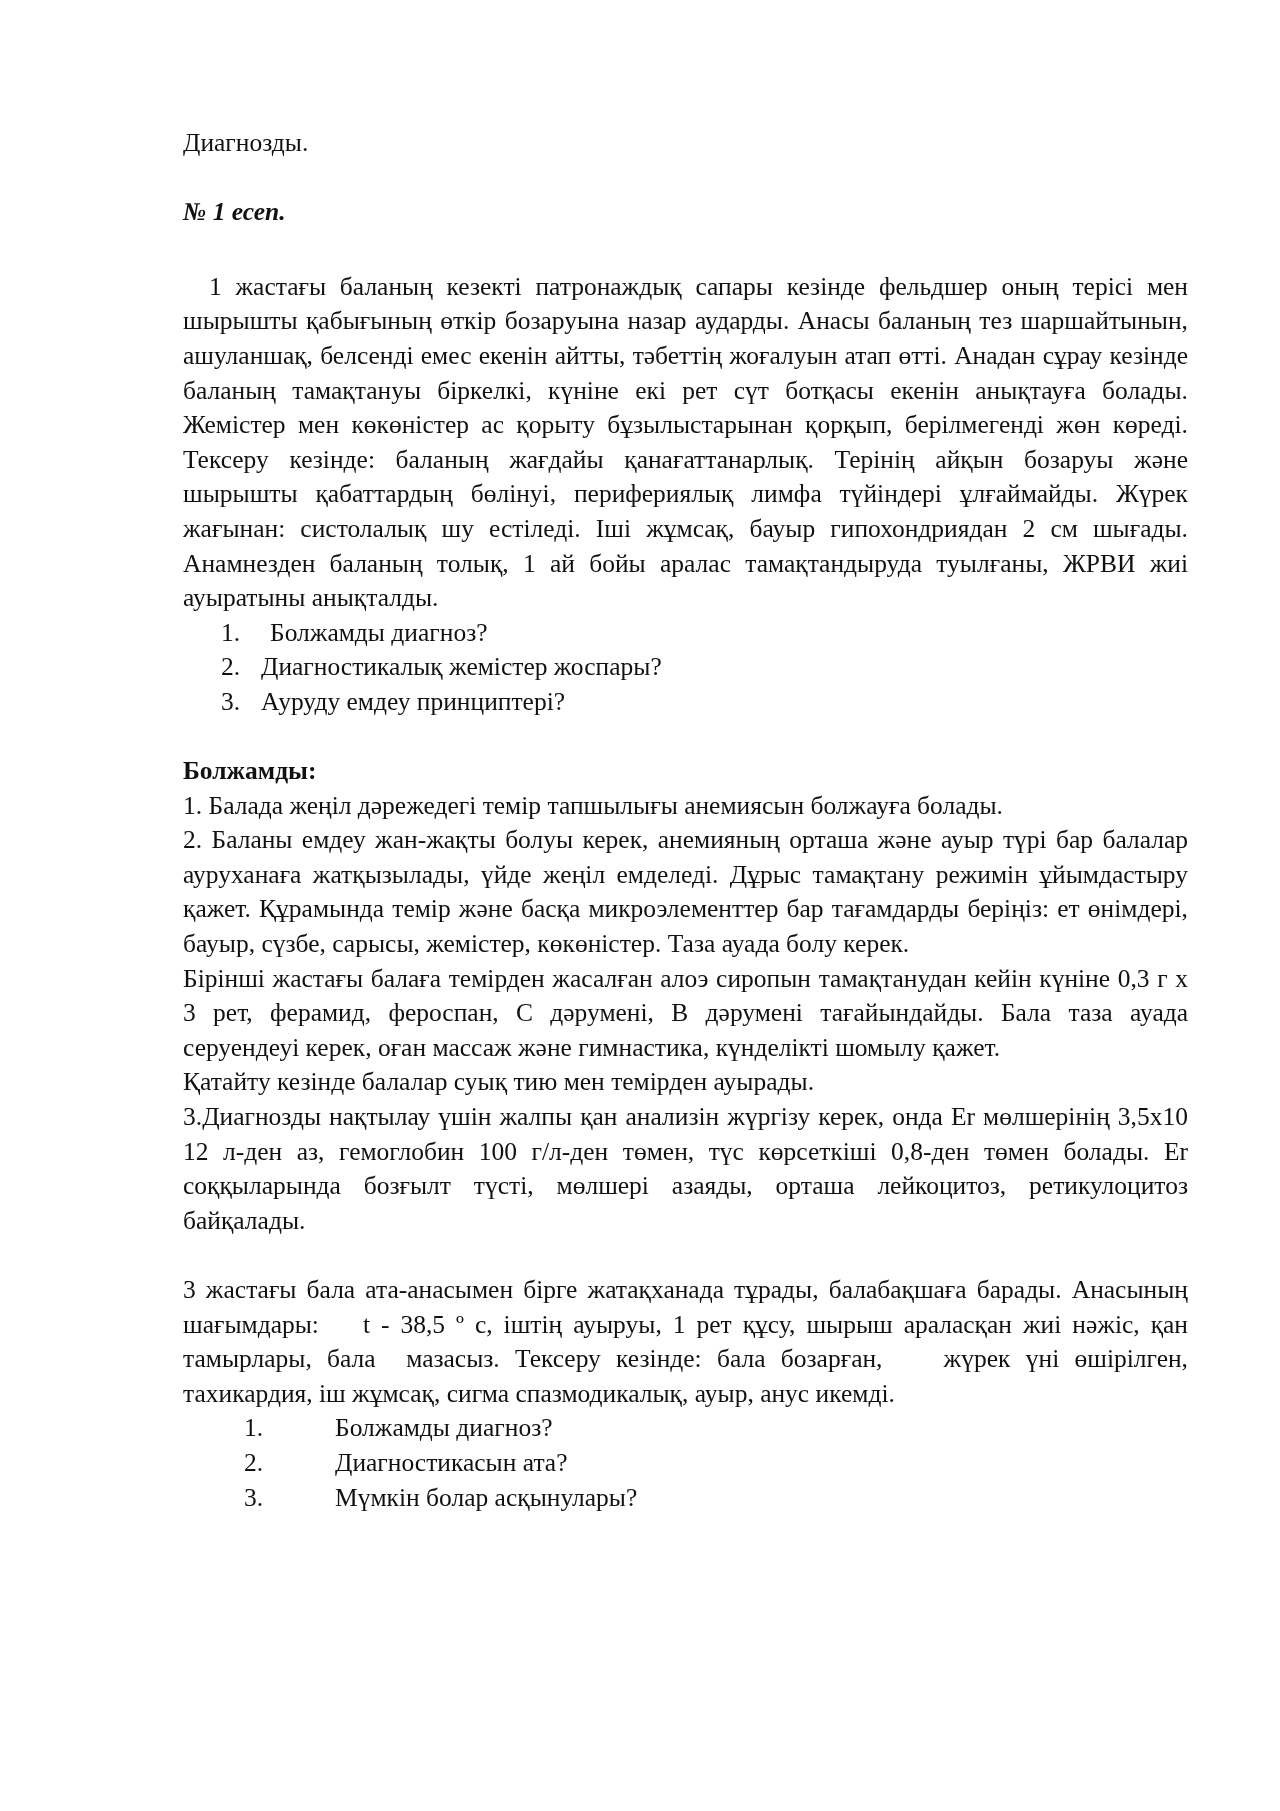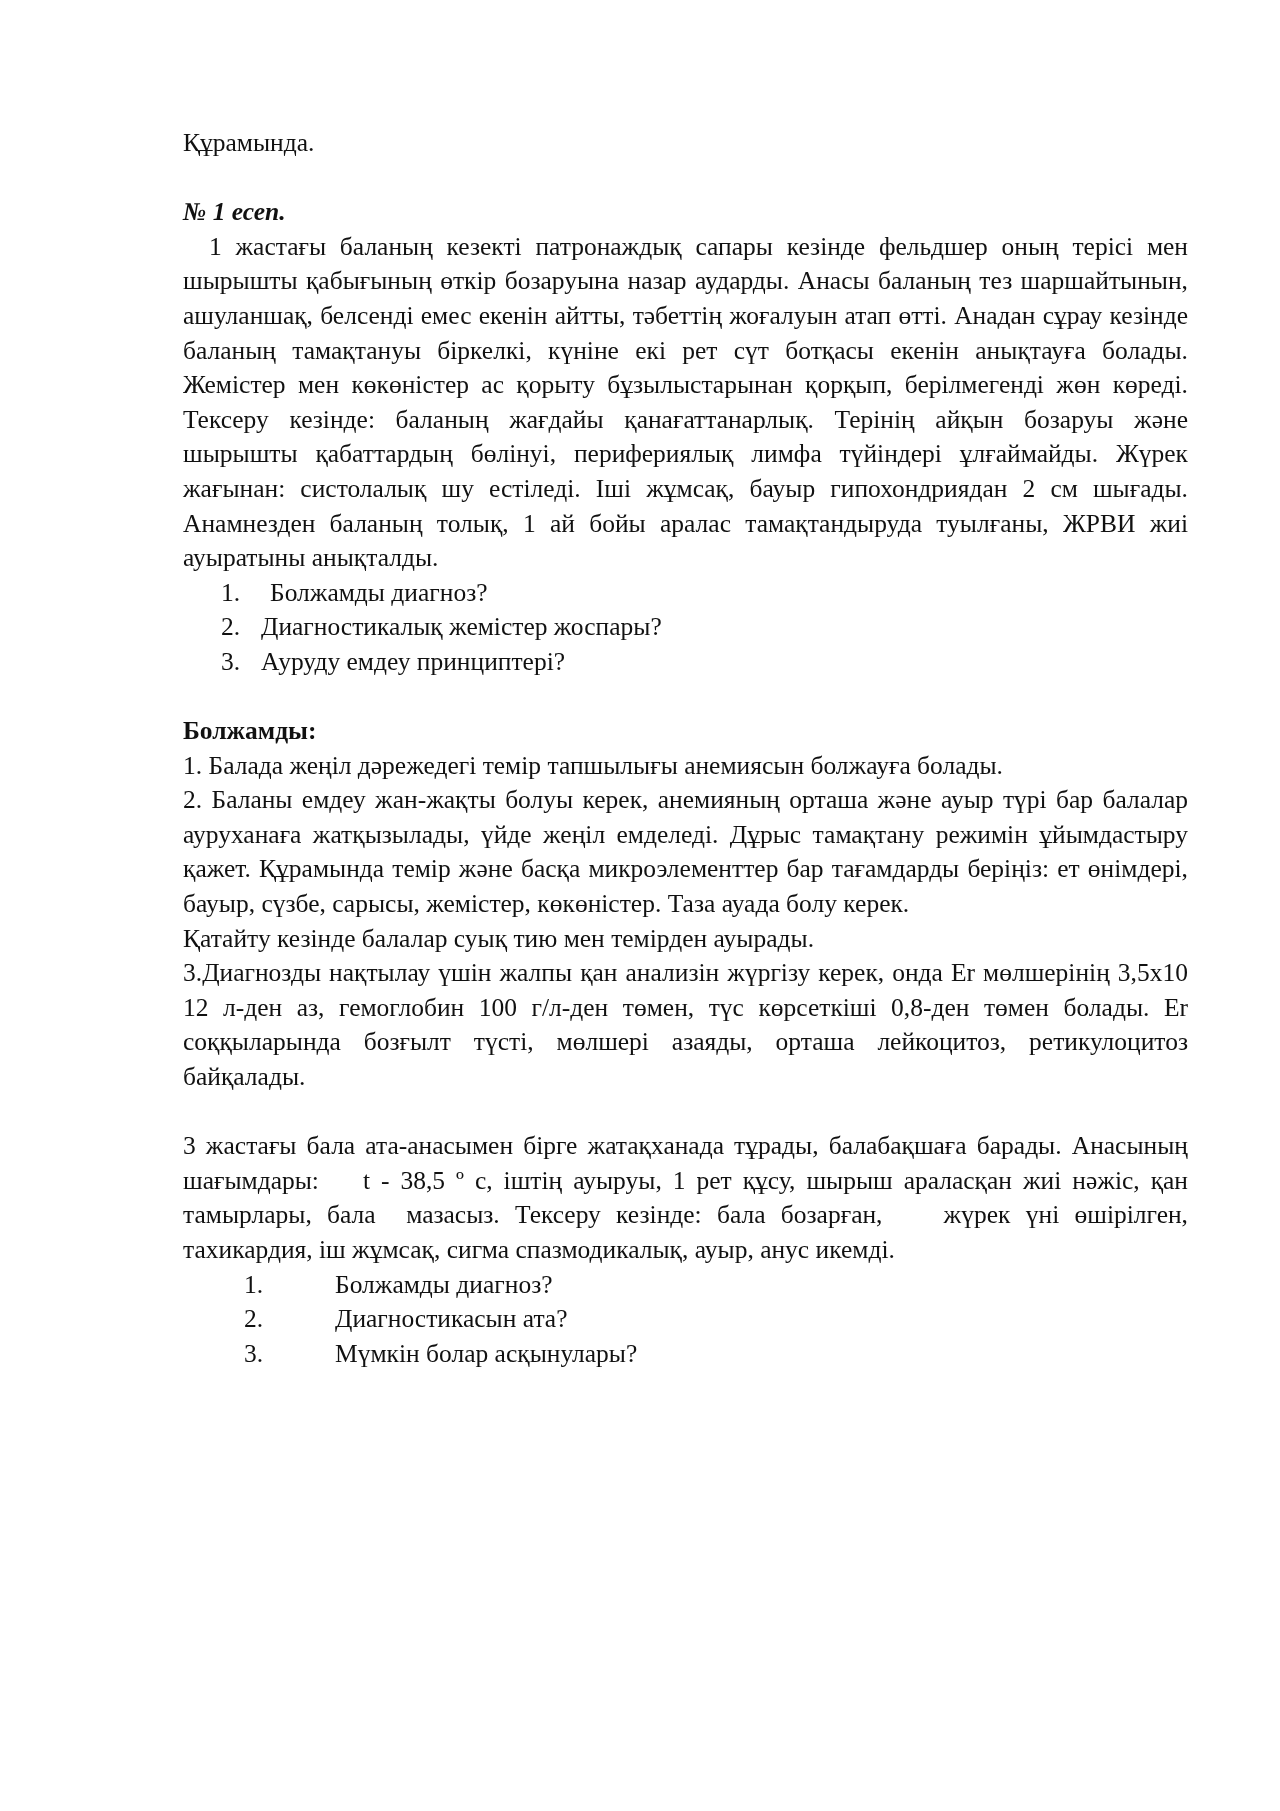--- a/index.html
+++ b/index.html
@@ -17,35 +17,35 @@
       top: 126px;
       width: 1005px;
       font-size: 25.5px;
       line-height: 34.6px;
     }
     .p { margin: 0; }
     .justify { text-align: justify; text-align-last: left; }
     .blank { height: 34.6px; }
     .heading-italic { font-weight: bold; font-style: italic; }
     .heading-bold { font-weight: bold; }
-    .indent { text-indent: 26px; }
+    .indent { text-indent: 26px; margin-top: 40px; }
     .list1 { margin: 0; padding: 0; list-style: none; }
     .list1 li { position: relative; padding-left: 78px; }
     .list1 .num { position: absolute; left: 38px; }
     .list1 li.first .txt { margin-left: 9px; }
     .list2 { margin: 0; padding: 0; list-style: none; }
     .list2 li { position: relative; padding-left: 152px; }
     .list2 .num { position: absolute; left: 61px; }
   </style>
 </head>
 <body>
 
 <div class="page">
 
-  <p class="p">Құрамында.</p>
+  <p class="p">Диагнозды.</p>
   <div class="blank"></div>
 
   <section>
     <p class="p heading-italic">№ 1 есеп.</p>
     <p class="p justify indent">1 жастағы баланың кезекті патронаждық сапары кезінде фельдшер оның терісі мен шырышты қабығының өткір бозаруына назар аударды. Анасы баланың тез шаршайтынын, ашуланшақ, белсенді емес екенін айтты, тәбеттің жоғалуын атап өтті. Анадан сұрау кезінде баланың тамақтануы біркелкі, күніне екі рет сүт ботқасы екенін анықтауға болады. Жемістер мен көкөністер ас қорыту бұзылыстарынан қорқып, берілмегенді жөн көреді. Тексеру кезінде: баланың жағдайы қанағаттанарлық. Терінің айқын бозаруы және шырышты қабаттардың бөлінуі, перифериялық лимфа түйіндері ұлғаймайды. Жүрек жағынан: систолалық шу естіледі. Іші жұмсақ, бауыр гипохондриядан 2 см шығады. Анамнезден баланың толық, 1 ай бойы аралас тамақтандыруда туылғаны, ЖРВИ жиі ауыратыны анықталды.</p>
     <ol class="list1">
       <li class="first">
         <span class="num">1.</span>
         <span class="txt">Болжамды диагноз?</span>
       </li>
@@ -59,20 +59,21 @@
       </li>
     </ol>
   </section>
 
   <div class="blank"></div>
 
   <section>
     <p class="p heading-bold">Болжамды:</p>
     <p class="p justify">1. Балада жеңіл дәрежедегі темір тапшылығы анемиясын болжауға болады.</p>
     <p class="p justify">2.  Баланы емдеу жан-жақты болуы керек, анемияның орташа және ауыр түрі бар балалар ауруханаға жатқызылады, үйде жеңіл емделеді. Дұрыс тамақтану режимін ұйымдастыру қажет. Құрамында темір және басқа микроэлементтер бар тағамдарды беріңіз: ет өнімдері, бауыр, сүзбе, сарысы, жемістер, көкөністер. Таза ауада болу керек.</p>
+    <p class="p justify">Бірінші жастағы балаға темірден жасалған алоэ сиропын тамақтанудан кейін күніне 0,3 г х 3 рет, ферамид, фероспан, С дәрумені, В дәрумені тағайындайды. Бала таза ауада серуендеуі керек, оған массаж және гимнастика, күнделікті шомылу қажет.</p>
     <p class="p justify">Қатайту кезінде балалар суық тию мен темірден ауырады.</p>
     <p class="p justify">3.Диагнозды нақтылау үшін жалпы қан анализін жүргізу керек, онда Er мөлшерінің 3,5х10 12 л-ден аз, гемоглобин 100 г/л-ден төмен, түс көрсеткіші 0,8-ден төмен болады. Er соққыларында бозғылт түсті, мөлшері азаяды, орташа лейкоцитоз, ретикулоцитоз байқалады.</p>
   </section>
 
   <div class="blank"></div>
 
   <section>
     <p class="p justify" style="white-space: pre-wrap;">3 жастағы бала ата-анасымен бірге жатақханада тұрады, балабақшаға барады. Анасының шағымдары:    t - 38,5 º с, іштің ауыруы, 1 рет құсу, шырыш араласқан жиі нәжіс, қан тамырлары, бала  мазасыз. Тексеру кезінде: бала бозарған,    жүрек үні өшірілген, тахикардия, іш жұмсақ, сигма спазмодикалық, ауыр, анус икемді.</p>
     <ol class="list2">
       <li>

